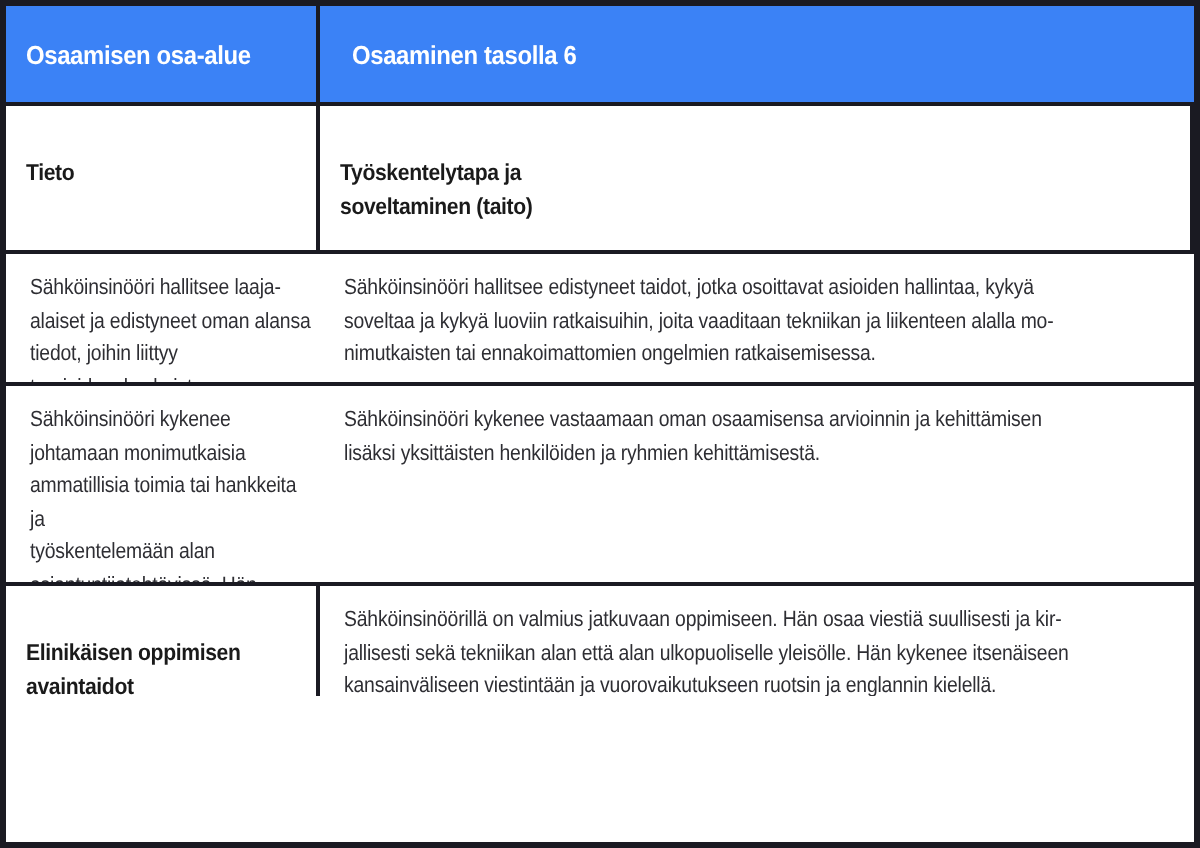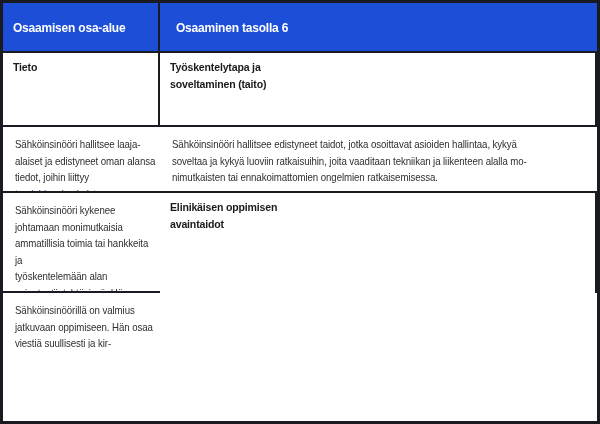--- a/index.html
+++ b/index.html
@@ -21,39 +21,39 @@
 
   .cell {
     border-bottom: 2px solid #1a1a22;
     overflow: hidden;
   }
   .cell.last { border-bottom: none; }
   .cell.left { border-right: 2px solid #1a1a22; }
 
   
   .cell.head {
-    background: #1d4ed8;
+    background: #3b82f6;
     display: flex;
     align-items: center;
   }
   .head-text {
     color: #ffffff;
     font-weight: 700;
     font-size: 13px;
     letter-spacing: -0.2px;
     display: block;
     transform: scaleX(0.92);
     transform-origin: left center;
     white-space: nowrap;
   }
   .cell.head.left { padding-left: 10px; }
   .cell.head.right { padding-left: 16px; }
 
   
-  .cell.label { padding: 6px 6px 0 10px; background: #ffffff; }
+  .cell.label { padding: 26px 6px 0 10px; background: #ffffff; }
   .label-text {
     color: #1a1a1a;
     font-weight: 700;
     font-size: 11.5px;
     line-height: 17px;
     letter-spacing: -0.2px;
     white-space: pre-line;
     display: block;
     transform: scaleX(0.92);
     transform-origin: left top;
@@ -105,20 +105,24 @@
 nimutkaisten tai ennakoimattomien ongelmien ratkaisemisessa.</span>
   </div>
 
   <div class="cell desc">
     <span class="desc-text">Sähköinsinööri kykenee johtamaan monimutkaisia ammatillisia toimia tai hankkeita ja
 työskentelemään alan asiantuntijatehtävissä. Hän kykenee päätöksentekoon enna-
 koimattomissa toimintaympäristöissä. Hänellä on perusvalmiudet toimia alan yrittäjä-
 nä.</span>
   </div>
 
+  <div class="cell desc">
+    <span class="desc-text">Sähköinsinööri kykenee vastaamaan oman osaamisensa arvioinnin ja kehittämisen
+lisäksi yksittäisten henkilöiden ja ryhmien kehittämisestä.</span>
+  </div>
 
   <div class="cell label left last">
     <span class="label-text">Elinikäisen oppimisen
 avaintaidot</span>
   </div>
   <div class="cell desc last">
     <span class="desc-text">Sähköinsinöörillä on valmius jatkuvaan oppimiseen. Hän osaa viestiä suullisesti ja kir-
 jallisesti sekä tekniikan alan että alan ulkopuoliselle yleisölle. Hän kykenee itsenäiseen
 kansainväliseen viestintään ja vuorovaikutukseen ruotsin ja englannin kielellä.</span>
   </div>

